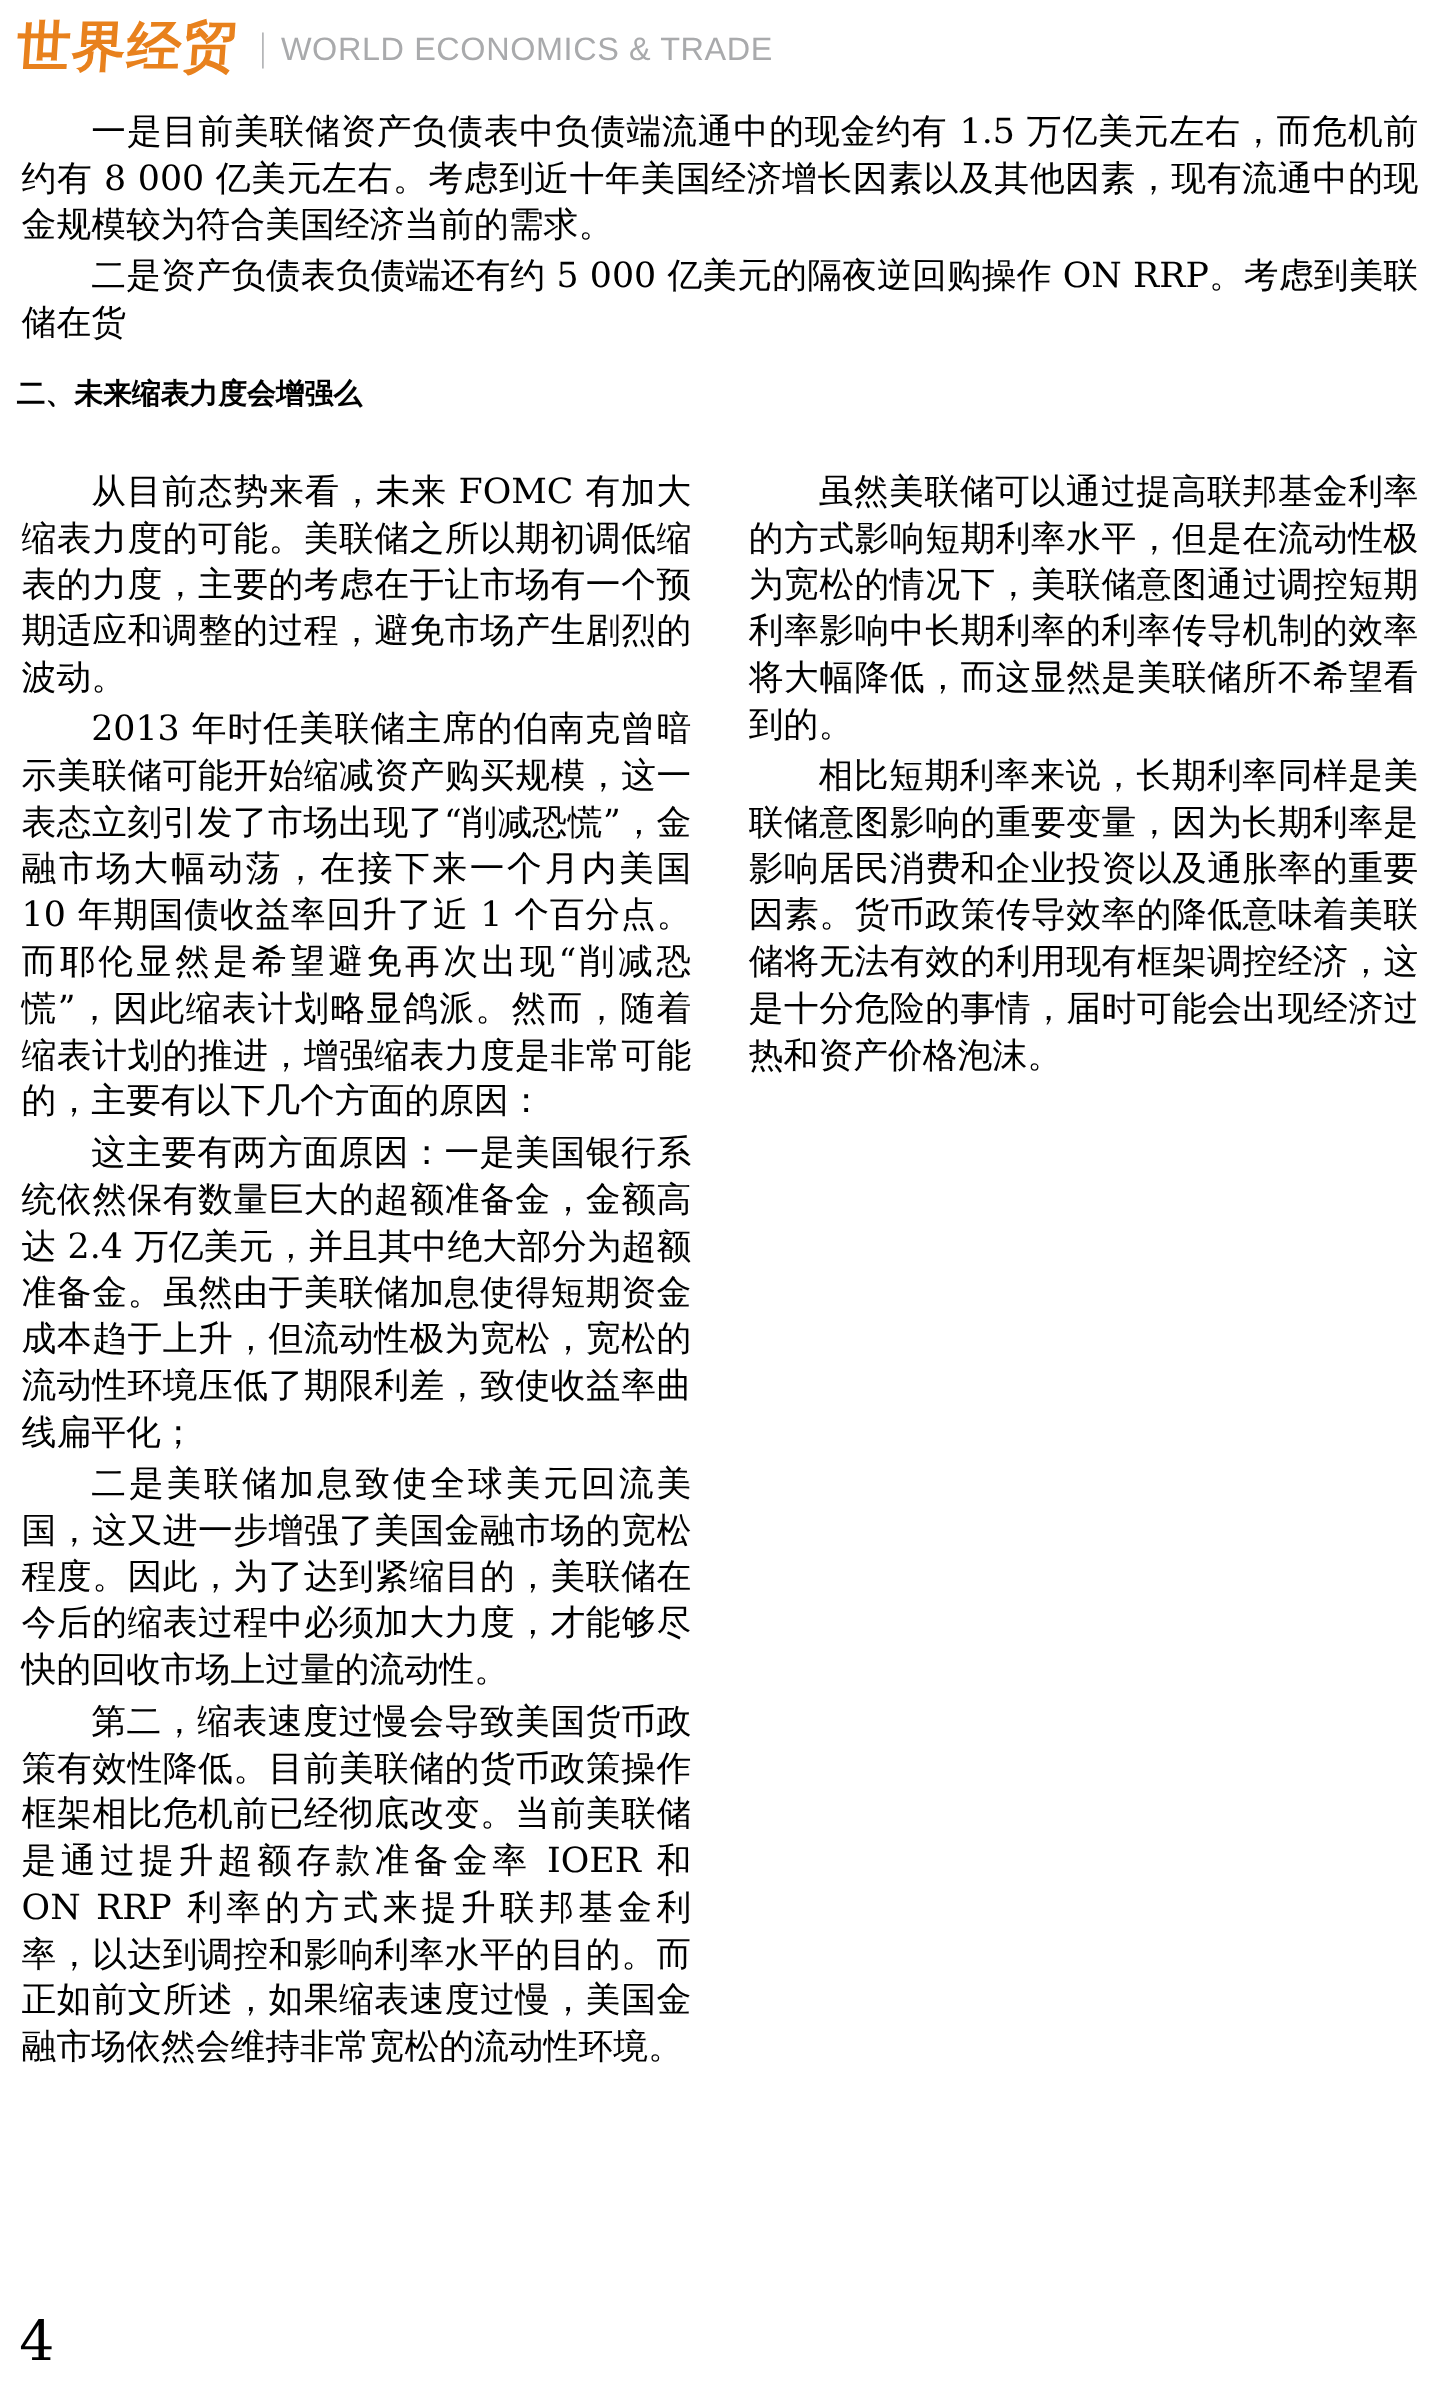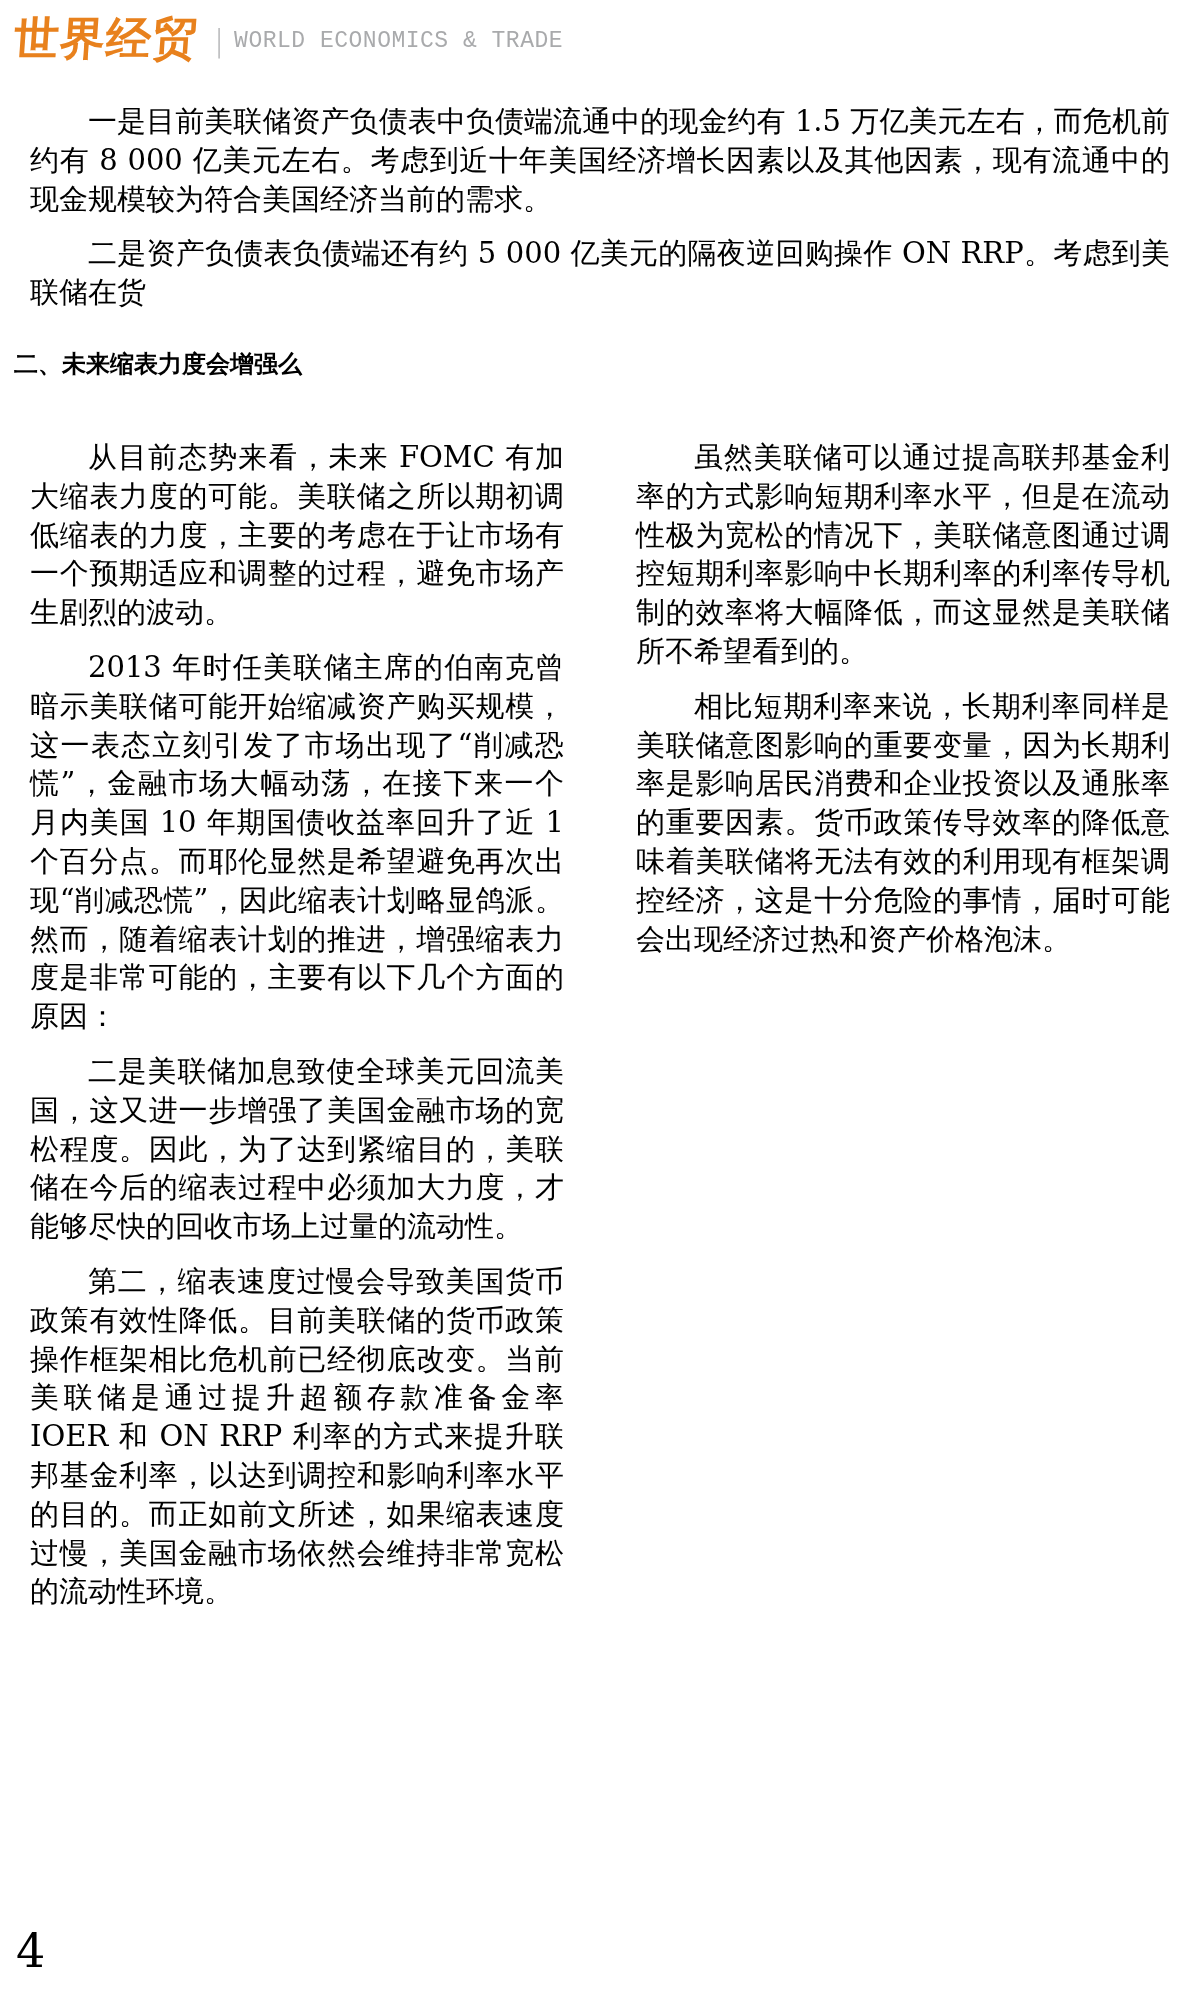--- a/index.html
+++ b/index.html
@@ -37,41 +37,41 @@
   }
   .logo-sep {
     color: #b3b4b6;
     font-family: "DejaVu Sans", sans-serif;
     font-weight: 300;
     font-size: 30px;
     margin: 4px 10px 0 16px;
   }
   .logo-en {
     color: #a9aaac;
-    font-family: Liberation Mono, monospace;
-    font-size: 23px;
+    font-family: Liberation Sans, sans-serif;
+    font-size: 27px;
     letter-spacing: 0.5px;
     margin-top: 6px;
     white-space: nowrap;
   }
   
   .two-col {
     display: flex;
     gap: 40px;
   }
   .col {
     flex: 1 1 0;
     min-width: 0;
     font-size: 29px;
     line-height: 38.8px;
     text-align: justify;
     text-justify: inter-ideograph;
   }
   .col p {
-    margin: 16px;
+    margin: 4px;
     padding: 0;
   }
   .col p.indent { text-indent: 2em; }
   .col p.no-indent { text-indent: 0; }
   
   .section-heading {
     font-family: "DejaVu Sans", sans-serif;
     font-weight: bold;
     font-size: 24px;
     line-height: 40px;
@@ -106,20 +106,21 @@
       <p class="indent">二是资产负债表负债端还有约 5 000 亿美元的隔夜逆回购操作 ON RRP。考虑到美联储在货</p>
     </div>
   </section>
 
   <h2 class="section-heading">二、未来缩表力度会增强么</h2>
 
   <section class="two-col">
     <div class="col">
       <p class="indent">从目前态势来看，未来 FOMC 有加大缩表力度的可能。美联储之所以期初调低缩表的力度，主要的考虑在于让市场有一个预期适应和调整的过程，避免市场产生剧烈的波动。</p>
       <p class="indent">2013 年时任美联储主席的伯南克曾暗示美联储可能开始缩减资产购买规模，这一表态立刻引发了市场出现了“削减恐慌”，金融市场大幅动荡，在接下来一个月内美国 10 年期国债收益率回升了近 1 个百分点。而耶伦显然是希望避免再次出现“削减恐慌”，因此缩表计划略显鸽派。然而，随着缩表计划的推进，增强缩表力度是非常可能的，主要有以下几个方面的原因：</p>
+      <p class="indent">这主要有两方面原因：一是美国银行系统依然保有数量巨大的超额准备金，金额高达 2.4 万亿美元，并且其中绝大部分为超额准备金。虽然由于美联储加息使得短期资金成本趋于上升，但流动性极为宽松，宽松的流动性环境压低了期限利差，致使收益率曲线扁平化；</p>
       <p class="indent">二是美联储加息致使全球美元回流美国，这又进一步增强了美国金融市场的宽松程度。因此，为了达到紧缩目的，美联储在今后的缩表过程中必须加大力度，才能够尽快的回收市场上过量的流动性。</p>
       <p class="indent">第二，缩表速度过慢会导致美国货币政策有效性降低。目前美联储的货币政策操作框架相比危机前已经彻底改变。当前美联储是通过提升超额存款准备金率 IOER 和 ON RRP 利率的方式来提升联邦基金利率，以达到调控和影响利率水平的目的。而正如前文所述，如果缩表速度过慢，美国金融市场依然会维持非常宽松的流动性环境。</p>
     </div>
     <div class="col">
       <p class="indent">虽然美联储可以通过提高联邦基金利率的方式影响短期利率水平，但是在流动性极为宽松的情况下，美联储意图通过调控短期利率影响中长期利率的利率传导机制的效率将大幅降低，而这显然是美联储所不希望看到的。</p>
       <p class="indent">相比短期利率来说，长期利率同样是美联储意图影响的重要变量，因为长期利率是影响居民消费和企业投资以及通胀率的重要因素。货币政策传导效率的降低意味着美联储将无法有效的利用现有框架调控经济，这是十分危险的事情，届时可能会出现经济过热和资产价格泡沫。</p>
     </div>
   </section>
 
   <div class="page-number">4</div>

